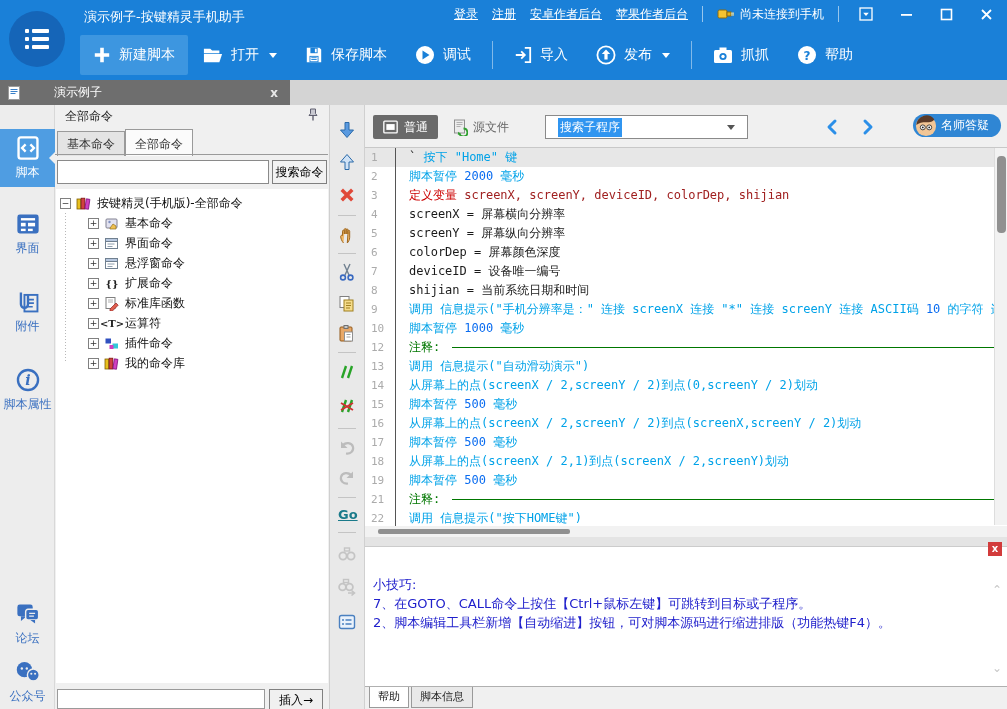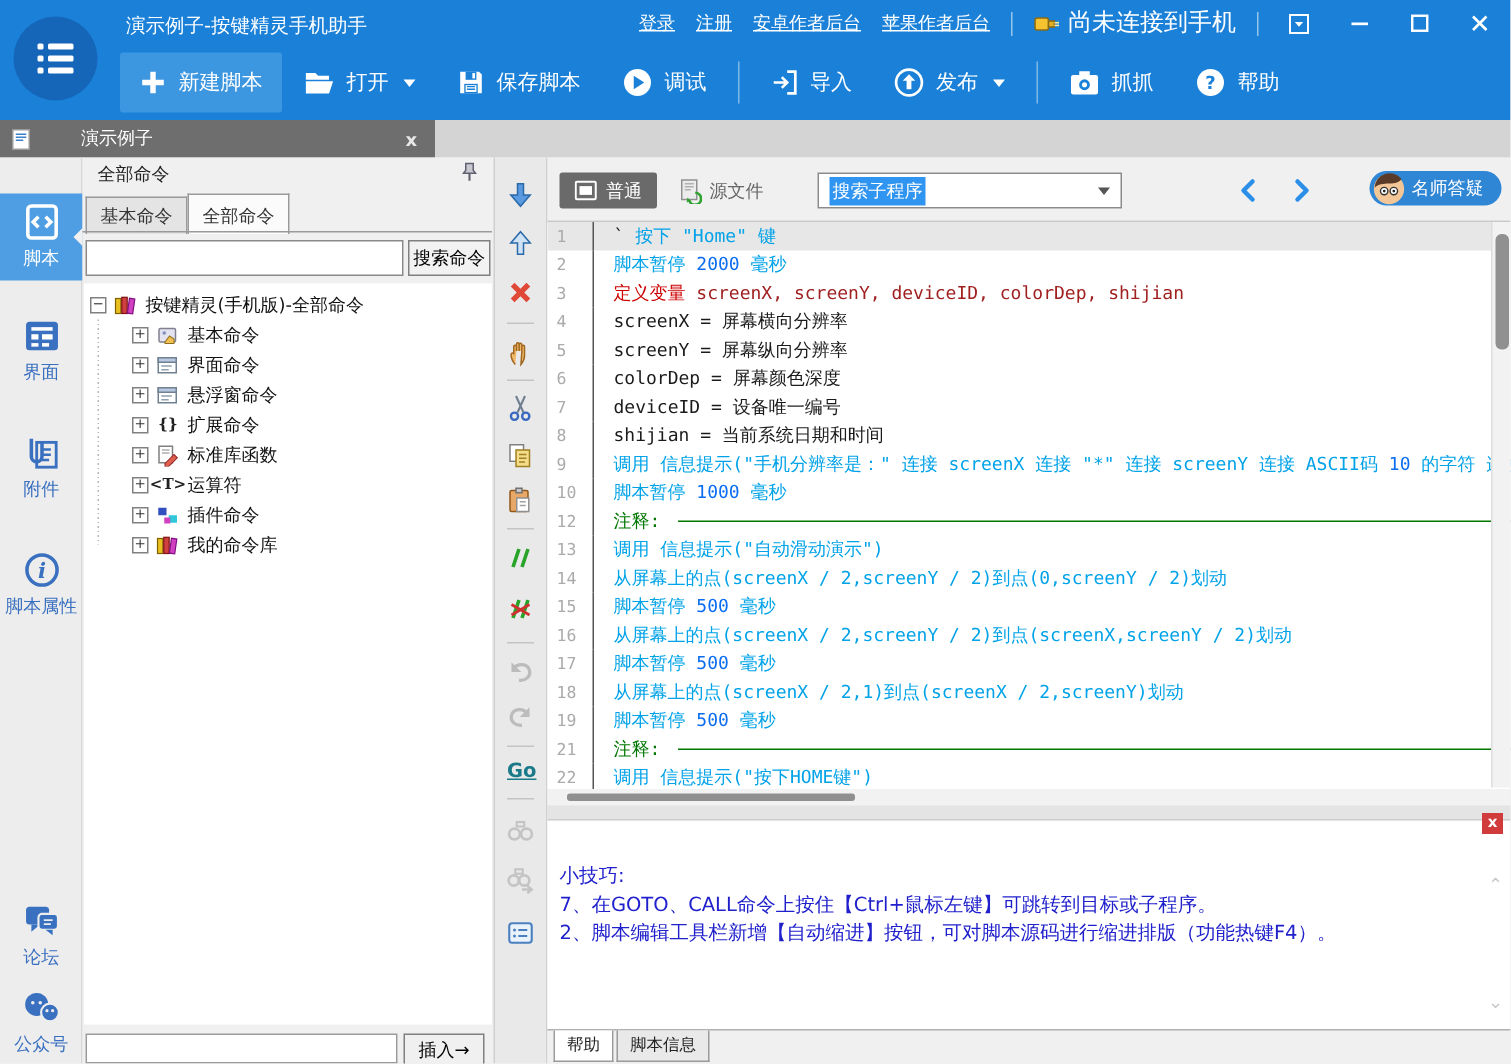--- a/index.html
+++ b/index.html
@@ -10,21 +10,21 @@
   .header { position:absolute; left:0; top:0; width:1007px; height:80px; background:#1a80d8; }
   .logo { position:absolute; left:9px; top:11px; width:56px; height:56px; border-radius:50%; background:#1565b8; display:flex; align-items:center; justify-content:center; cursor:pointer; }
   .hamb { display:flex; flex-direction:column; gap:4px; }
   .hamb i { display:flex; gap:3px; }
   .hamb i b { width:4px; height:4px; background:#fff; border-radius:1px; }
   .hamb i s { width:17px; height:4px; background:#fff; border-radius:1px; }
   .win-title { position:absolute; left:84px; top:8px; color:#fff; font-size:13px; }
   .tb-links { position:absolute; right:8px; top:5px; display:flex; align-items:center; gap:14px; color:#fff; }
   .tb-links a { color:#fff; text-decoration:underline; font-size:12px; cursor:pointer; }
   .vsep { width:1px; height:16px; background:rgba(255,255,255,.55); }
-  .conn { display:flex; align-items:center; gap:5px; font-size:16px; }
+  .conn { display:flex; align-items:center; gap:5px; font-size:12px; }
   .winbtn { width:26px; height:18px; display:flex; align-items:center; justify-content:center; cursor:pointer; }
 
   .toolbar { position:absolute; left:80px; top:34px; height:42px; display:flex; align-items:center; gap:2px; }
   .tbtn { display:flex; align-items:center; gap:8px; color:#fff; font-size:14px; padding:11px 13px; cursor:pointer; border-radius:2px; }
   .tbtn.hl { background:#3d96e0; }
   .tsep { width:1px; height:28px; background:rgba(255,255,255,.45); margin:0 6px; }
   .caret { width:0; height:0; border-left:4px solid transparent; border-right:4px solid transparent; border-top:5px solid #fff; margin-left:2px; }
 
   
   .tabstrip { position:absolute; left:0; top:80px; width:1007px; height:25px; background:#d4d4d4; }
@@ -68,21 +68,21 @@
   .mid-icon { position:absolute; left:7px; width:20px; height:20px; cursor:pointer; }
   .mid-icon svg { width:20px; height:20px; }
   .mid-sep { position:absolute; left:8px; width:18px; border-top:1px solid #c4c4c4; }
   .mid-go { position:absolute; left:8px; width:20px; color:#1a7a8a; font-weight:bold; font-size:13px; text-decoration:underline; cursor:pointer; }
 
   
   .editor { position:absolute; left:365px; top:105px; width:642px; height:604px; background:#f0f0f0; }
   .edtop { position:absolute; left:0; top:0; width:100%; height:42px; }
   .view-btn { position:absolute; left:8px; top:10px; height:24px; display:flex; align-items:center; gap:6px; background:#6a6a6a; color:#fff; padding:0 10px; border-radius:2px; font-size:12px; cursor:pointer; }
   .view-src { position:absolute; left:88px; top:10px; height:24px; display:flex; align-items:center; gap:5px; color:#666; font-size:12px; cursor:pointer; }
-  .combo { position:absolute; left:180px; top:10px; width:203px; height:24px; background:#fff; border:1px solid #8a8a8a; display:flex; align-items:center; padding:0 7px; cursor:pointer; }
+  .combo { position:absolute; left:180px; top:10px; width:203px; height:24px; background:#fff; border:1px solid #8a8a8a; display:flex; align-items:center; padding:0 12px; cursor:pointer; }
   .combo .sel { background:#3095f0; color:#fff; font-size:12px; padding:1px 2px; }
   .combo .arr { margin-left:auto; width:0; height:0; border-left:4px solid transparent; border-right:4px solid transparent; border-top:5px solid #555; }
   .chev { position:absolute; top:12px; width:20px; height:20px; cursor:pointer; }
   .qa-badge { position:absolute; right:6px; top:9px; height:23px; background:#2f86d4; border-radius:12px; color:#fff; display:flex; align-items:center; gap:4px; padding:0 12px 0 2px; font-size:12px; cursor:pointer; }
 
   .code { position:absolute; left:0; top:42px; width:642px; height:379px; background:#fff; overflow:hidden; font-family:"DejaVu Sans Mono","Liberation Mono",monospace; font-size:12px; border-top:1px solid #c8c8c8; }
   .crow { display:flex; height:19px; line-height:19px; white-space:pre; }
   .crow.hl { background:#e7e7e7; }
   .crow .ln { width:30px; flex:0 0 auto; color:#ababab; font-size:11px; padding-left:6px; }
   .crow .gut { width:1px; flex:0 0 auto; background:#555; }

